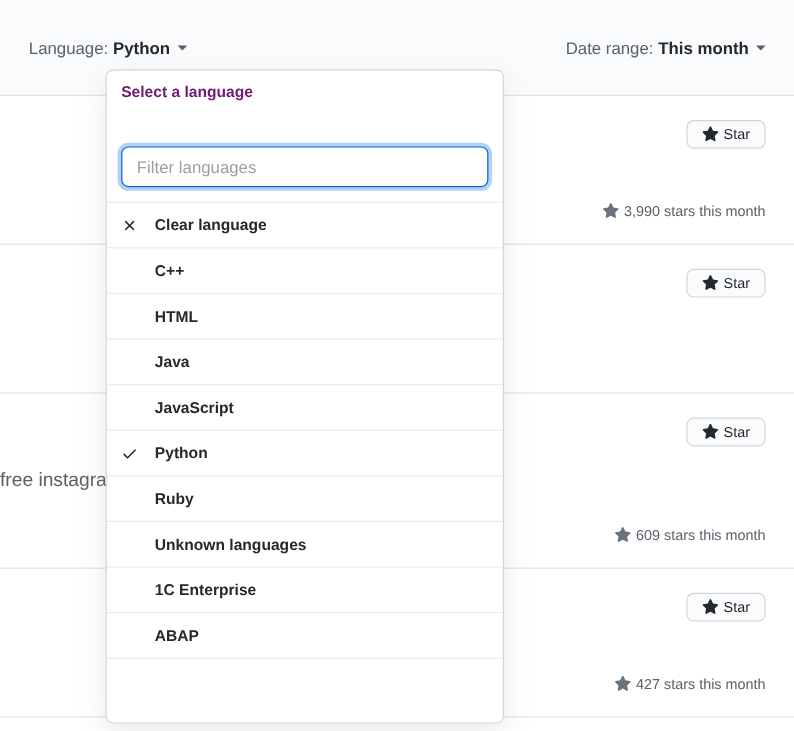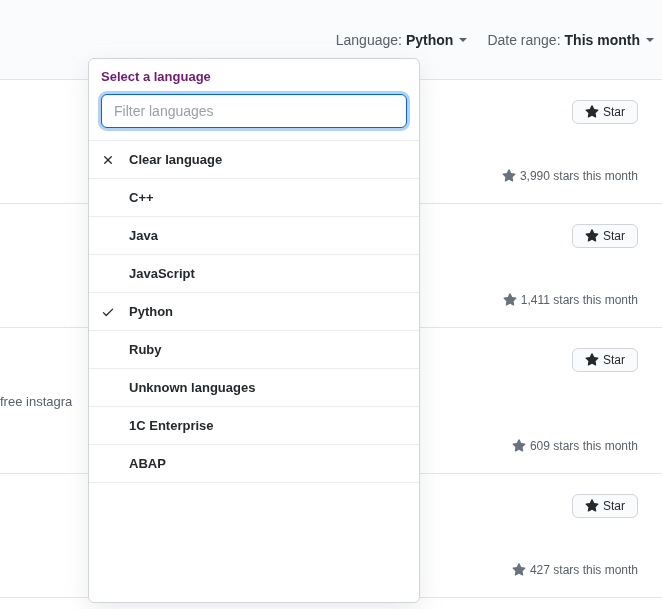--- a/index.html
+++ b/index.html
@@ -12,23 +12,23 @@
       overflow: hidden;
       position: relative;
       background: #fff;
     }
     .header-bar {
       background: #fafbfc;
       border-bottom: 1px solid #e1e4e8;
       height: 80px;
       display: flex;
       align-items: center;
-      justify-content: flex-end;
-      padding: 0 8px;
-      gap: 20px;
+      justify-content: space-between;
+      padding: 0 24px;
+      gap: 48px;
     }
     .filter-control {
       display: inline-flex;
       align-items: center;
       color: #586069;
       cursor: pointer;
       gap: 4px;
     }
     .filter-control .value {
       font-weight: 600;
@@ -73,21 +73,21 @@
       align-items: center;
       gap: 4px;
     }
     .stars-month svg { fill: #6a737d; }
     .partial-text {
       position: absolute;
       left: 0;
       top: 50%;
       transform: translateY(-50%);
       color: #586069;
-      font-size: 13px;
+      font-size: 16px;
     }
     
     .popup {
       position: absolute;
       top: 58px;
       left: 88px;
       width: 332px;
       background: #fff;
       border: 1px solid #d1d5da;
       border-radius: 6px;
@@ -98,20 +98,21 @@
       flex-direction: column;
     }
     .popup-header {
       padding: 10px 12px;
       font-weight: 600;
       font-size: 13px;
       color: #701a75;
     }
     .popup-filter {
       padding: 0 12px 12px 12px;
+      margin-top: 28px;
     }
     .popup-filter input {
       width: 100%;
       padding: 8px 12px;
       font-size: 14px;
       border: 1px solid #d1d5da;
       border-radius: 6px;
       outline: none;
       box-shadow: 0 0 0 3px rgba(3,102,214,0.3);
       border-color: #0366d6;
@@ -186,26 +187,20 @@
   </span>
 </div>
 
 <div class="repo-row">
   <button class="star-btn">
     <svg width="14" height="14" viewBox="0 0 16 16">
         <path d="M8 .25a.75.75 0 01.673.418l1.882 3.815 4.21.612a.75.75 0 01.416 1.279l-3.046 2.97.719 4.192a.75.75 0 01-1.088.791L8 12.347l-3.766 1.98a.75.75 0 01-1.088-.79l.72-4.194L.818 6.374a.75.75 0 01.416-1.28l4.21-.611L7.327.668A.75.75 0 018 .25z"></path>
       </svg>
     <span>Star</span>
   </button>
-  <span class="stars-month">
-    <svg width="14" height="14" viewBox="0 0 16 16">
-        <path d="M8 .25a.75.75 0 01.673.418l1.882 3.815 4.21.612a.75.75 0 01.416 1.279l-3.046 2.97.719 4.192a.75.75 0 01-1.088.791L8 12.347l-3.766 1.98a.75.75 0 01-1.088-.79l.72-4.194L.818 6.374a.75.75 0 01.416-1.28l4.21-.611L7.327.668A.75.75 0 018 .25z"></path>
-      </svg>
-    <span>1,411 stars this month</span>
-  </span>
 </div>
 
 <div class="repo-row" style="min-height:146px;">
   <span class="partial-text">free instagra</span>
   <button class="star-btn">
     <svg width="14" height="14" viewBox="0 0 16 16">
         <path d="M8 .25a.75.75 0 01.673.418l1.882 3.815 4.21.612a.75.75 0 01.416 1.279l-3.046 2.97.719 4.192a.75.75 0 01-1.088.791L8 12.347l-3.766 1.98a.75.75 0 01-1.088-.79l.72-4.194L.818 6.374a.75.75 0 01.416-1.28l4.21-.611L7.327.668A.75.75 0 018 .25z"></path>
       </svg>
     <span>Star</span>
   </button>
@@ -242,20 +237,21 @@
       <div class="popup-item">
         <span class="item-icon">
           <svg width="14" height="14" viewBox="0 0 16 16">
               <path d="M3.72 3.72a.75.75 0 011.06 0L8 6.94l3.22-3.22a.75.75 0 111.06 1.06L9.06 8l3.22 3.22a.75.75 0 11-1.06 1.06L8 9.06l-3.22 3.22a.75.75 0 01-1.06-1.06L6.94 8 3.72 4.78a.75.75 0 010-1.06z"></path>
             </svg>
         </span>
         <span>Clear language</span>
       </div>
       <div id="lang-items">
           <div class="popup-item"><span>C++</span></div>
+          <div class="popup-item"><span>HTML</span></div>
           <div class="popup-item"><span>Java</span></div>
           <div class="popup-item"><span>JavaScript</span></div>
           <div class="popup-item selected"><span class="item-icon">
               <svg width="14" height="14" viewBox="0 0 16 16">
                 <path d="M13.78 4.22a.75.75 0 010 1.06l-7.25 7.25a.75.75 0 01-1.06 0L2.22 9.28a.75.75 0 011.06-1.06L6 10.94l6.72-6.72a.75.75 0 011.06 0z"></path>
               </svg>
             </span><span>Python</span></div>
           <div class="popup-item"><span>Ruby</span></div>
           <div class="popup-item"><span>Unknown languages</span></div>
           <div class="popup-item"><span>1C Enterprise</span></div>

